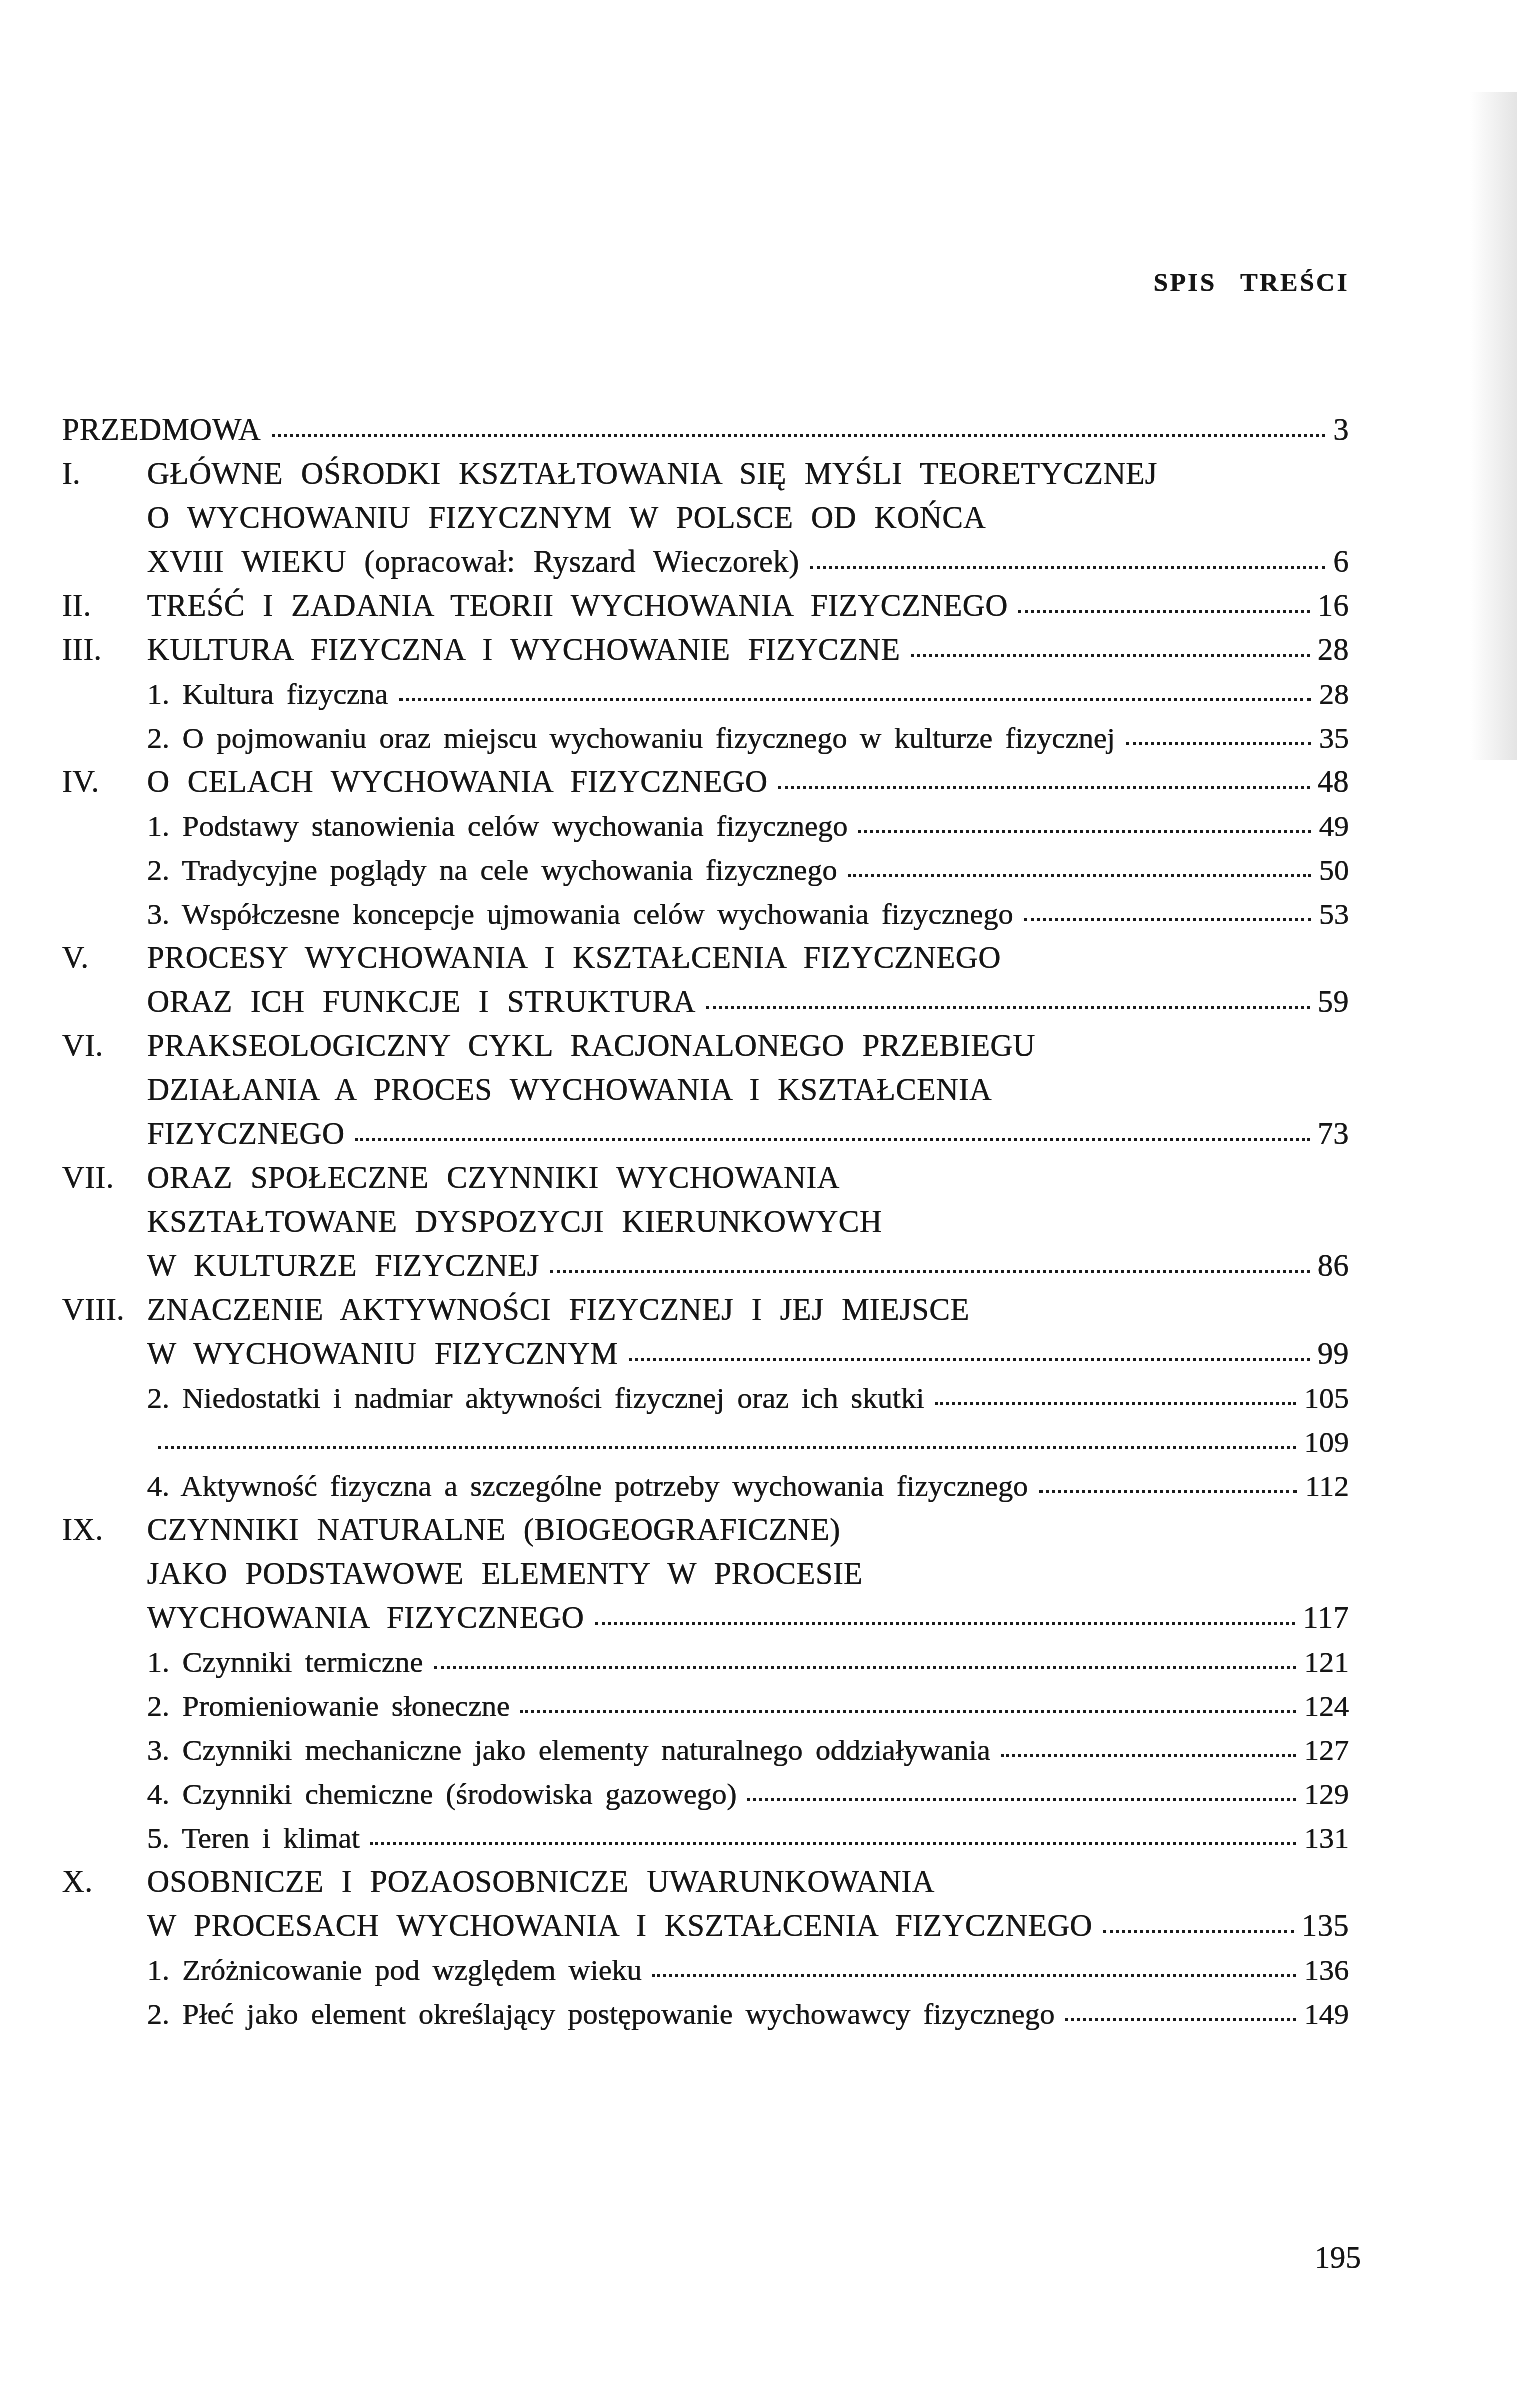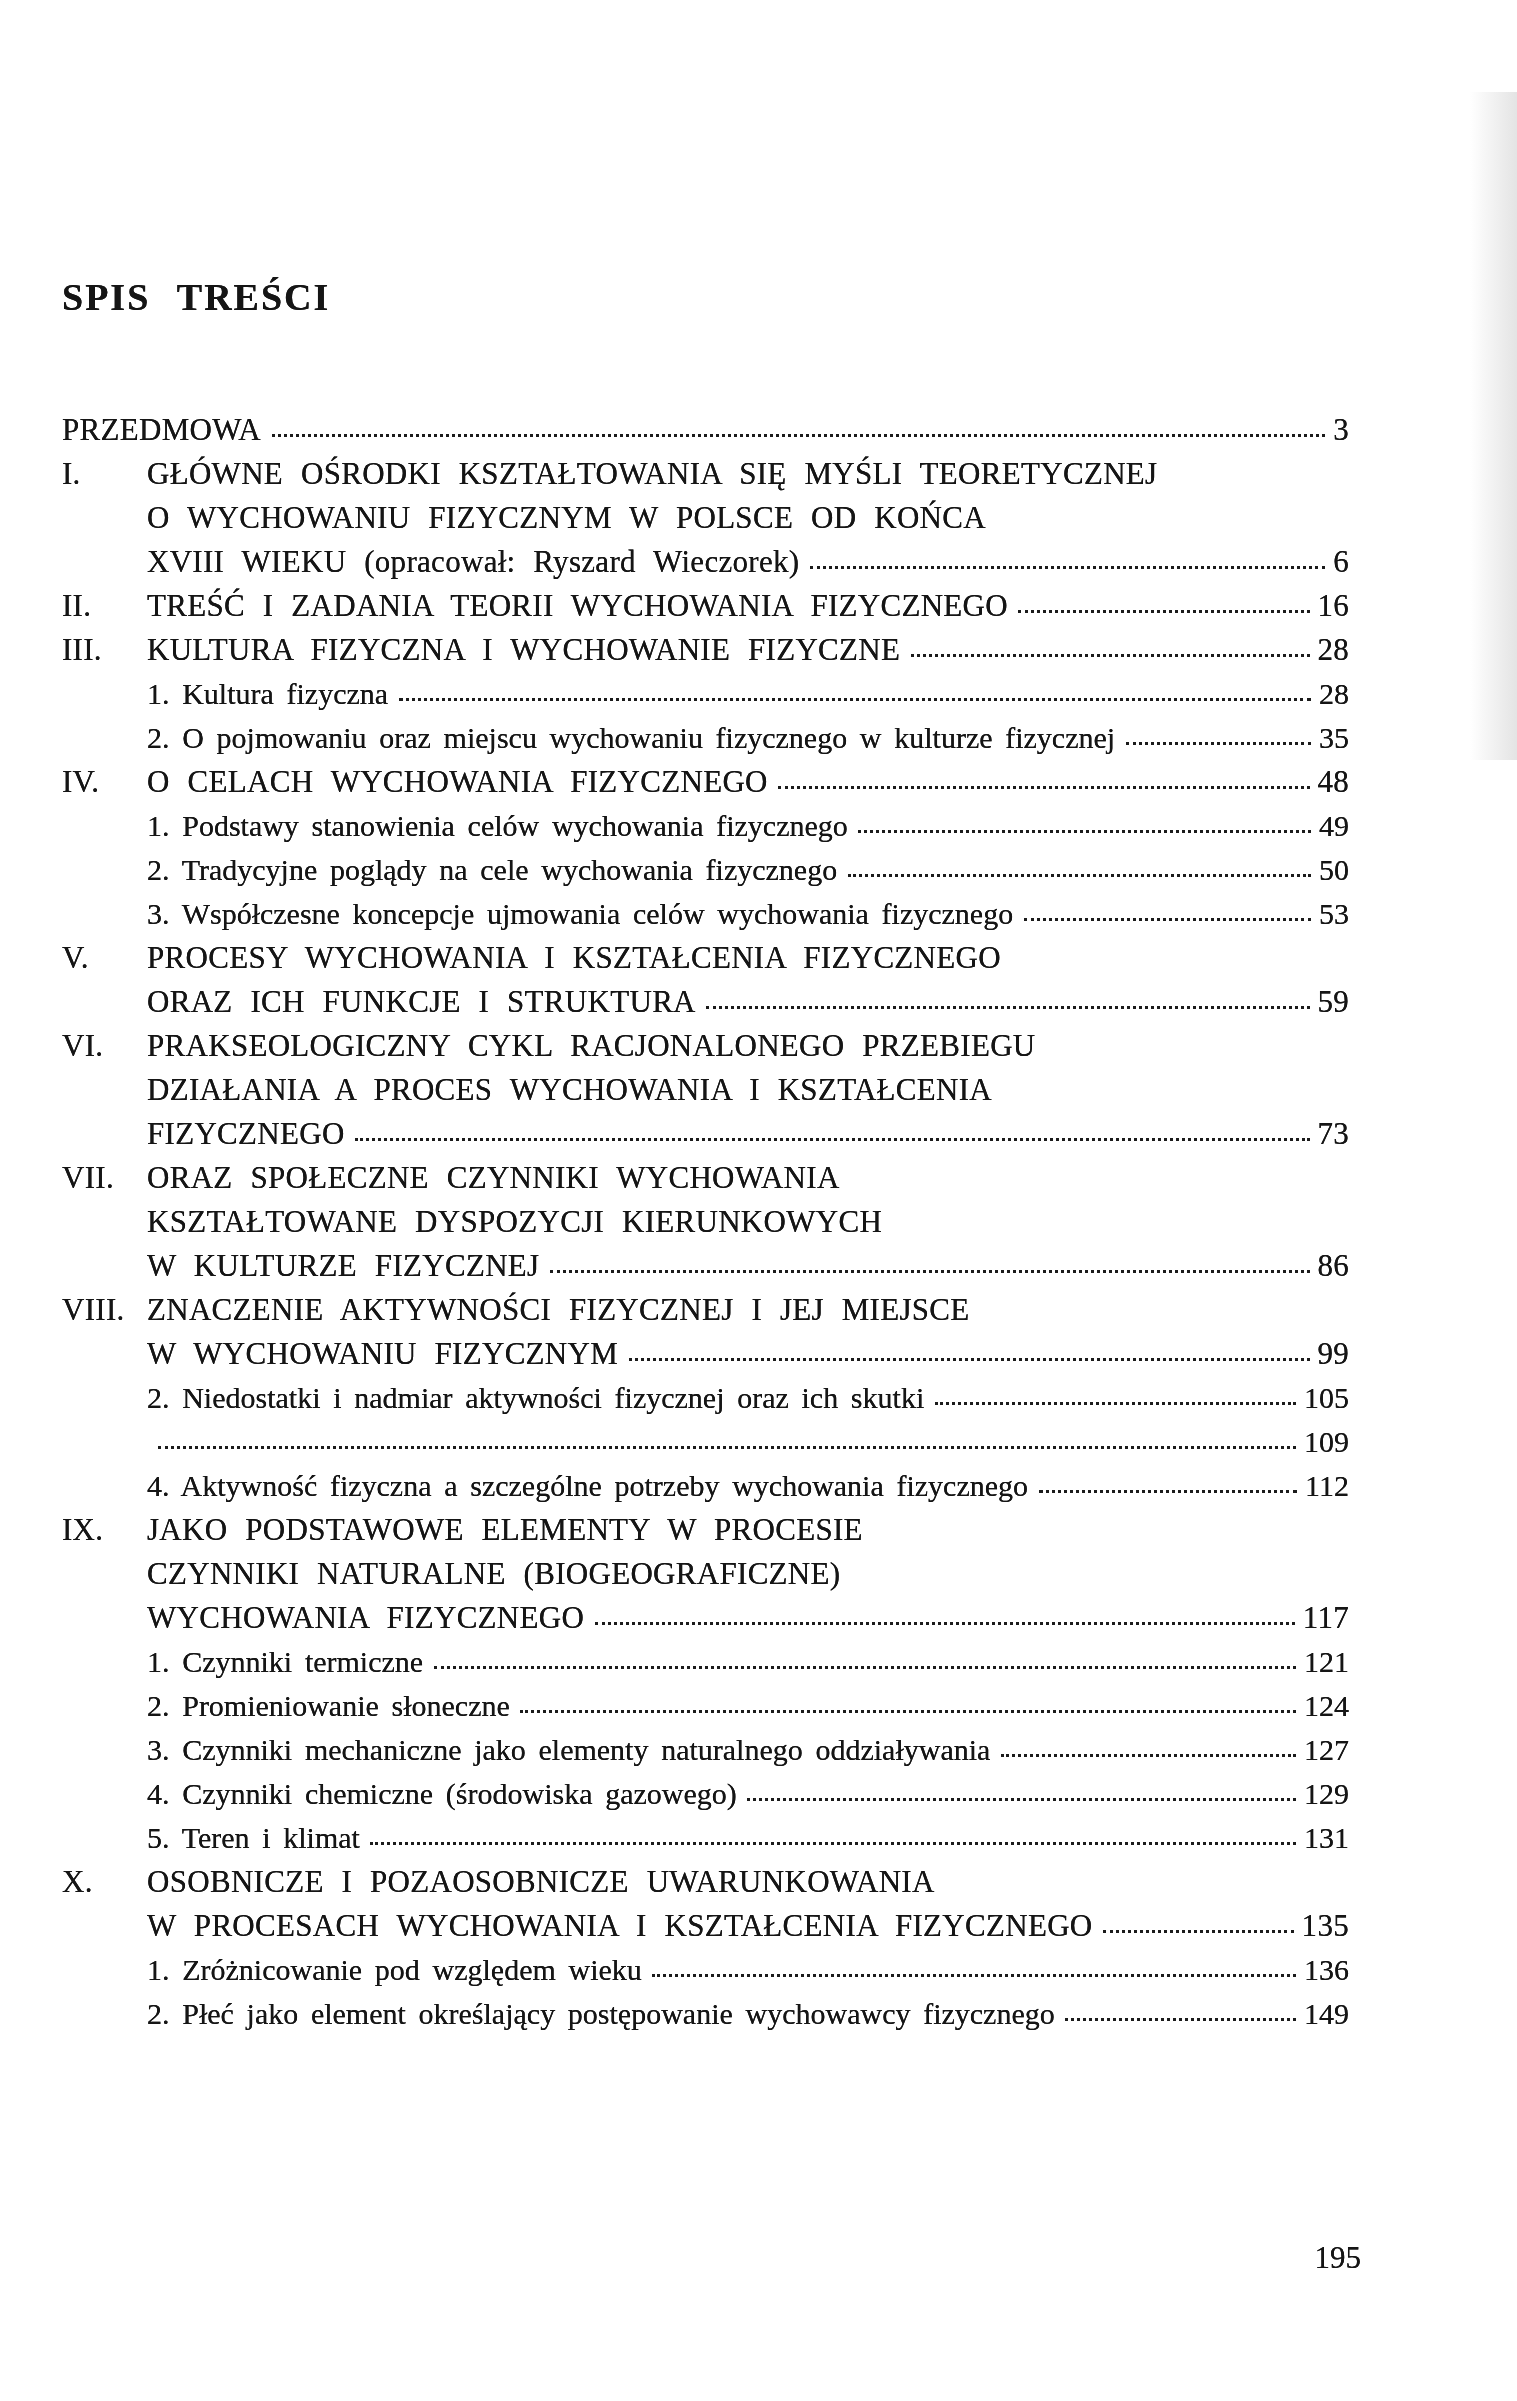--- a/index.html
+++ b/index.html
@@ -24,22 +24,22 @@
     height: 668px;
     background: linear-gradient(to right, rgba(232,232,232,0), rgba(223,223,223,0.85));
     pointer-events: none;
   }
 
   .page-title {
     position: absolute;
     top: 253px;
     left: 62px;
     width: 1287px;
-    text-align: left;
-    font-size: 38px;
+    text-align: right;
+    font-size: 26px;
     font-weight: bold;
     letter-spacing: 2px;
     word-spacing: 15.7px;
     line-height: 1;
   }
 
   .toc {
     position: absolute;
     top: 401px;
     left: 62px;
@@ -280,26 +280,26 @@
           <span class="txt">4. Aktywność fizyczna a szczególne potrzeby wychowania fizycznego</span>
           <span class="leader"></span>
           <span class="pg">112</span>
         </div>
       </div>
     </div>
     <div class="entry caps">
       <div class="marker">IX.</div>
       <div class="lines">
         <div class="line">
+          <span class="txt">CZYNNIKI NATURALNE (BIOGEOGRAFICZNE)</span>
+        </div>
+        <div class="line">
           <span class="txt">JAKO PODSTAWOWE ELEMENTY W PROCESIE</span>
         </div>
         <div class="line">
-          <span class="txt">CZYNNIKI NATURALNE (BIOGEOGRAFICZNE)</span>
-        </div>
-        <div class="line">
           <span class="txt">WYCHOWANIA FIZYCZNEGO</span>
           <span class="leader"></span>
           <span class="pg">117</span>
         </div>
       </div>
     </div>
     <div class="entry sub">
       <div class="lines">
         <div class="line">
           <span class="txt">1. Czynniki termiczne</span>

